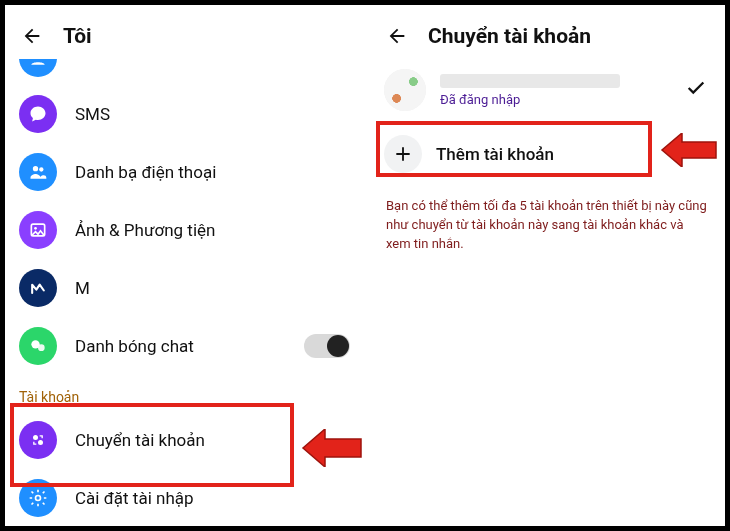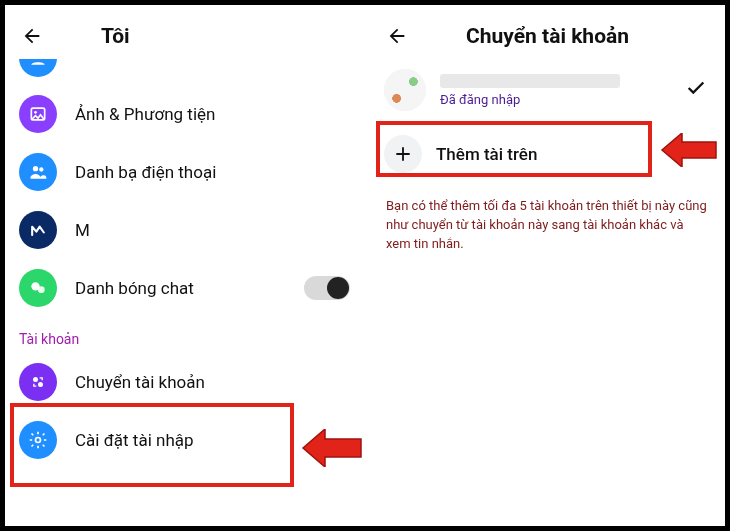--- a/index.html
+++ b/index.html
@@ -21,21 +21,20 @@
     position: relative;
     padding: 0;
     background: #fff;
   }
   .pane.left { border-right: 0; flex: 0 0 365px; }
   .pane.right { flex: 1; }
   .header {
     display: flex;
     align-items: center;
     padding: 18px 14px 10px 14px;
-    gap: 38px;
   }
   .back {
     width: 26px; height: 26px;
     display: flex; align-items: center; justify-content: center;
     cursor: pointer;
     margin-right: 18px;
   }
   .back svg { width: 22px; height: 22px; }
   .title {
     font-size: 21px;
@@ -57,21 +56,21 @@
     margin-right: 18px;
     flex-shrink: 0;
   }
   .row-label {
     font-size: 17px;
     color: #111;
     flex: 1;
   }
   .section-label {
     font-size: 14px;
-    color: #a21caf;
+    color: #a16207;
     padding: 14px 14px 6px 14px;
   }
   .toggle {
     width: 46px; height: 24px;
     border-radius: 12px;
     background: #d9d9d9;
     position: relative;
     margin-right: 6px;
     cursor: pointer;
   }
@@ -175,41 +174,49 @@
       <div class="icon-circle" style="background:#1f8fff">
         <svg width="20" height="20" viewBox="0 0 24 24">
             <circle cx="12" cy="8" r="4" fill="#fff"></circle>
             <path d="M4 20c0-4 16-4 16 0" fill="#fff"></path>
           </svg>
       </div>
     </div>
 
     <div class="list">
 
+      <div class="row">
+        <div class="icon-circle" style="background:#7b2ff2">
+          <svg width="20" height="20" viewBox="0 0 24 24">
+              <path fill="#fff" d="M12 3C7 3 3 6.5 3 11c0 2.3 1.1 4.3 2.9 5.7L5 21l4.3-2.1c.9.2 1.8.3 2.7.3 5 0 9-3.5 9-8S17 3 12 3z"></path>
+            </svg>
+        </div>
+        <div class="row-label">SMS</div>
+      </div>
+
+      <div class="row">
+        <div class="icon-circle" style="background:#1f8fff">
+          <svg width="20" height="20" viewBox="0 0 24 24">
+              <circle cx="9" cy="8" r="3.2" fill="#fff"></circle>
+              <circle cx="16" cy="9" r="2.6" fill="#fff"></circle>
+              <path fill="#fff" d="M3 19c0-3 4-4.5 6-4.5s6 1.5 6 4.5v1H3zM14.5 20c.2-3.4 3-4 4.5-4s3 1 3 3v1z"></path>
+            </svg>
+        </div>
+        <div class="row-label">Danh bạ điện thoại</div>
+      </div>
 
       <div class="row">
         <div class="icon-circle" style="background:#8a3fff">
           <svg width="20" height="20" viewBox="0 0 24 24">
               <rect x="4" y="5" width="16" height="14" rx="2" fill="none" stroke="#fff" stroke-width="2"></rect>
               <circle cx="9" cy="10" r="1.6" fill="#fff"></circle>
               <path d="M5 18l4-4 3 3 3-4 4 5" fill="none" stroke="#fff" stroke-width="2"></path>
             </svg>
         </div>
         <div class="row-label">Ảnh &amp; Phương tiện</div>
-      </div>
-
-      <div class="row">
-        <div class="icon-circle" style="background:#1f8fff">
-          <svg width="20" height="20" viewBox="0 0 24 24">
-              <circle cx="9" cy="8" r="3.2" fill="#fff"></circle>
-              <circle cx="16" cy="9" r="2.6" fill="#fff"></circle>
-              <path fill="#fff" d="M3 19c0-3 4-4.5 6-4.5s6 1.5 6 4.5v1H3zM14.5 20c.2-3.4 3-4 4.5-4s3 1 3 3v1z"></path>
-            </svg>
-        </div>
-        <div class="row-label">Danh bạ điện thoại</div>
       </div>
 
       <div class="row">
         <div class="icon-circle" style="background:#0a2a66">
           <svg width="20" height="20" viewBox="0 0 24 24">
               <path d="M5 18V8l5 6 4-6 5 7" fill="none" stroke="#fff" stroke-width="2.5" stroke-linecap="round" stroke-linejoin="round"></path>
             </svg>
         </div>
         <div class="row-label">M</div>
       </div>
@@ -282,21 +289,21 @@
           </svg>
       </div>
     </div>
 
     <div class="add-row">
       <div class="plus-circle">
         <svg viewBox="0 0 24 24">
             <path d="M12 4v16M4 12h16" stroke="#111" stroke-width="2.2"></path>
           </svg>
       </div>
-      <div class="add-label">Thêm tài trên</div>
+      <div class="add-label">Thêm tài khoản</div>
     </div>
 
     <div class="helper">Bạn có thể thêm tối đa 5 tài khoản trên thiết bị này cũng như chuyển từ tài khoản này sang tài khoản khác và xem tin nhắn.</div>
 
     <div class="hl-box" style="left:6px; top:116px; width:276px; height:56px;"></div>
     <div class="arrow" style="left:290px; top:128px;">
       <svg width="58" height="34" viewBox="0 0 58 34">
           <path d="M56 9 L56 25 L22 25 L22 34 L2 17 L22 0 L22 9 Z" fill="#e2231a" stroke="#9e130c" stroke-width="1.5"></path>
         </svg>
     </div>

